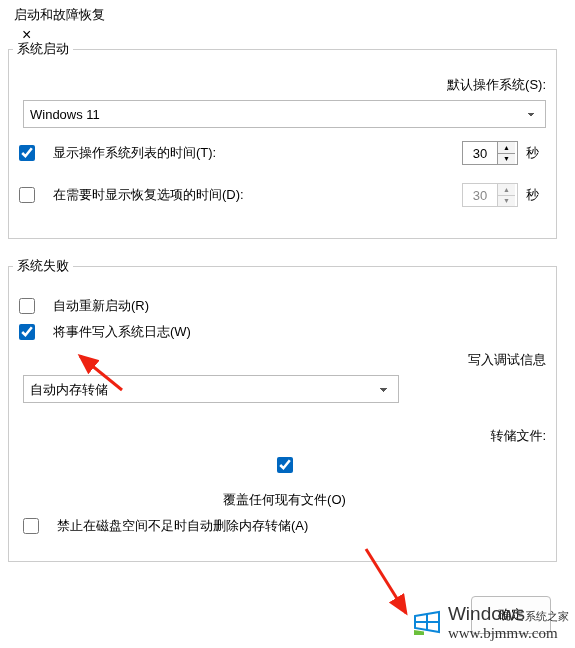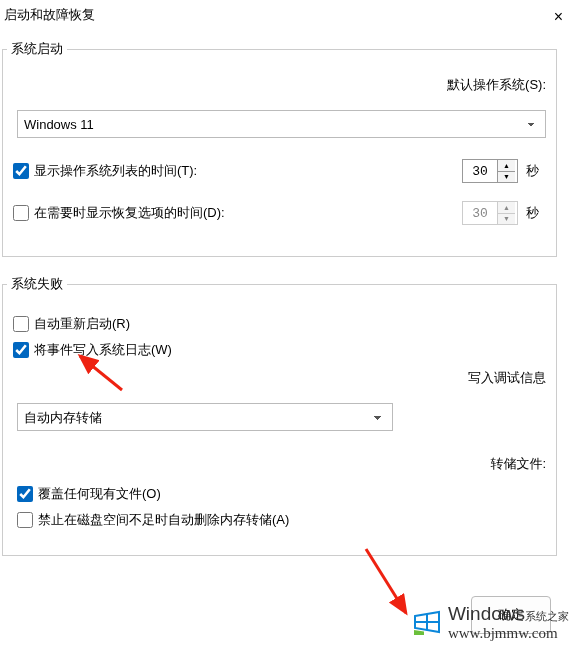--- a/index.html
+++ b/index.html
@@ -10,47 +10,48 @@
       background: #fff;
       width: 575px;
       height: 648px;
       position: relative;
       overflow: hidden;
     }
     .titlebar {
       display: flex;
       justify-content: space-between;
       align-items: flex-start;
-      padding: 6px 4px;
+      padding: 6px 14px;
       height: 30px;
+      flex-direction: column;
     }
     .titlebar .title { font-size: 13px; }
     .close-btn {
       font-size: 16px;
       cursor: pointer;
       padding: 2px 8px;
       background: none;
       border: none;
     }
-    .content { padding: 10px 18px 0 2px; }
+    .content { padding: 10px 18px 0 8px; }
     fieldset {
       border: 1px solid #ccc;
       padding: 14px 10px 18px 10px;
       margin-bottom: 18px;
       position: relative;
     }
     legend {
       padding: 0 4px;
       font-size: 13px;
       margin-left: -6px;
     }
     .row {
       display: flex;
       align-items: flex-start;
-      margin: 16px 0;
+      margin: 6px 0;
     }
     .label-block { margin: 4px 0 6px 0; text-align: right; }
     select {
       width: 100%;
       height: 28px;
       padding: 2px 6px;
       border: 1px solid #bbb;
       background: #fff;
       font-family: inherit;
       font-size: 13px;
@@ -59,21 +60,21 @@
       background-position: calc(100% - 14px) 12px, calc(100% - 10px) 12px;
       background-size: 4px 4px, 4px 4px;
       background-repeat: no-repeat;
     }
     select.narrow {
       width: 376px;
     }
     .checkbox-row {
       display: flex;
       align-items: center;
-      gap: 5px;
+      gap: 18px;
       margin: 8px 0;
     }
     input[type="checkbox"] {
       width: 16px;
       height: 16px;
       accent-color: #0067c0;
       cursor: pointer;
     }
     .time-row {
       display: flex;
@@ -91,21 +92,21 @@
       align-items: stretch;
       border: 1px solid #999;
       height: 24px;
       width: 56px;
     }
     .spinner.disabled { color: #888; border-color: #ccc; }
     .spinner input {
       border: none;
       width: 34px;
       text-align: center;
-      font-family: Liberation Mono, monospace;
+      font-family: Liberation Sans, sans-serif;
       font-size: 13px;
       outline: none;
       color: inherit;
       background: #fff;
     }
     .spin-btns {
       display: flex;
       flex-direction: column;
       border-left: 1px solid #999;
       width: 18px;
@@ -239,21 +240,21 @@
     <div class="subsection">
       <div class="label-block indent">写入调试信息</div>
       <div class="row indent">
         <select class="narrow">
           <option>自动内存转储</option>
         </select>
       </div>
 
       <div class="label-block indent" style="margin-top:24px;">转储文件:</div>
 
-      <label class="checkbox-row indent" style="margin-top:12px;">
+      <label class="checkbox-row indent" style="margin-top:12px;flex-direction:column;">
         <input type="checkbox" checked="" style="">
         <span>覆盖任何现有文件(O)</span>
       </label>
 
       <label class="checkbox-row indent">
         <input type="checkbox" style="">
         <span>禁止在磁盘空间不足时自动删除内存转储(A)</span>
       </label>
     </div>
   </fieldset>

